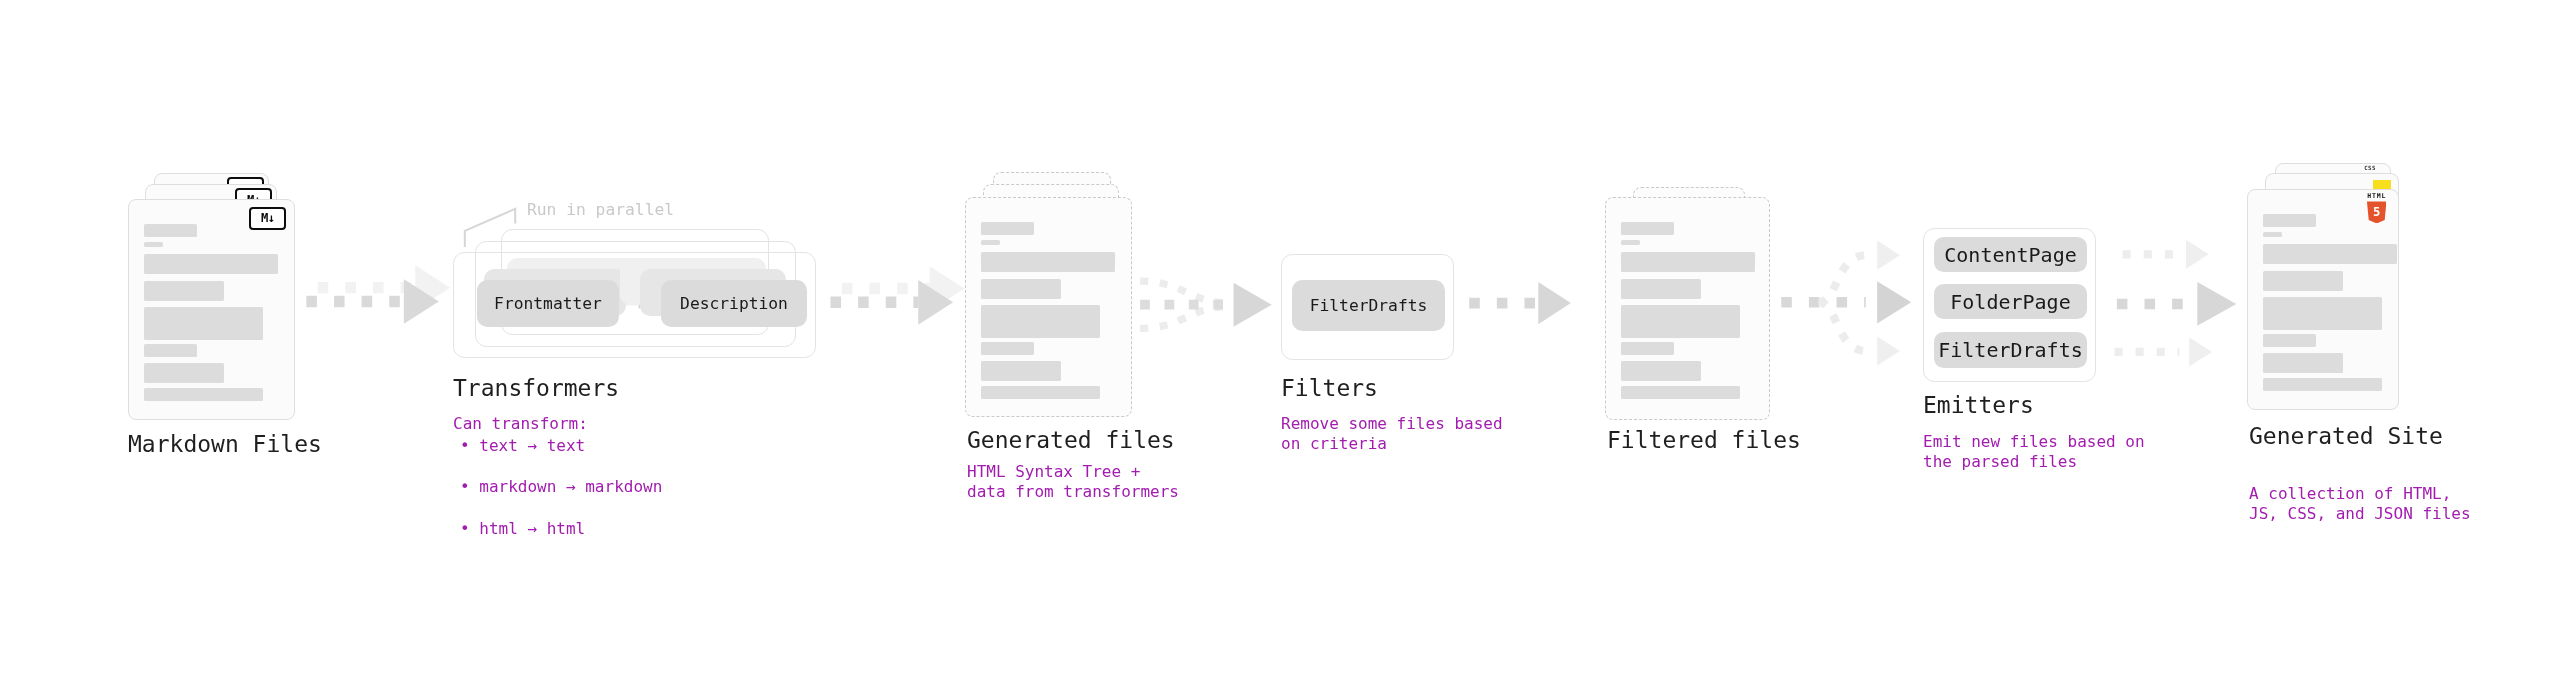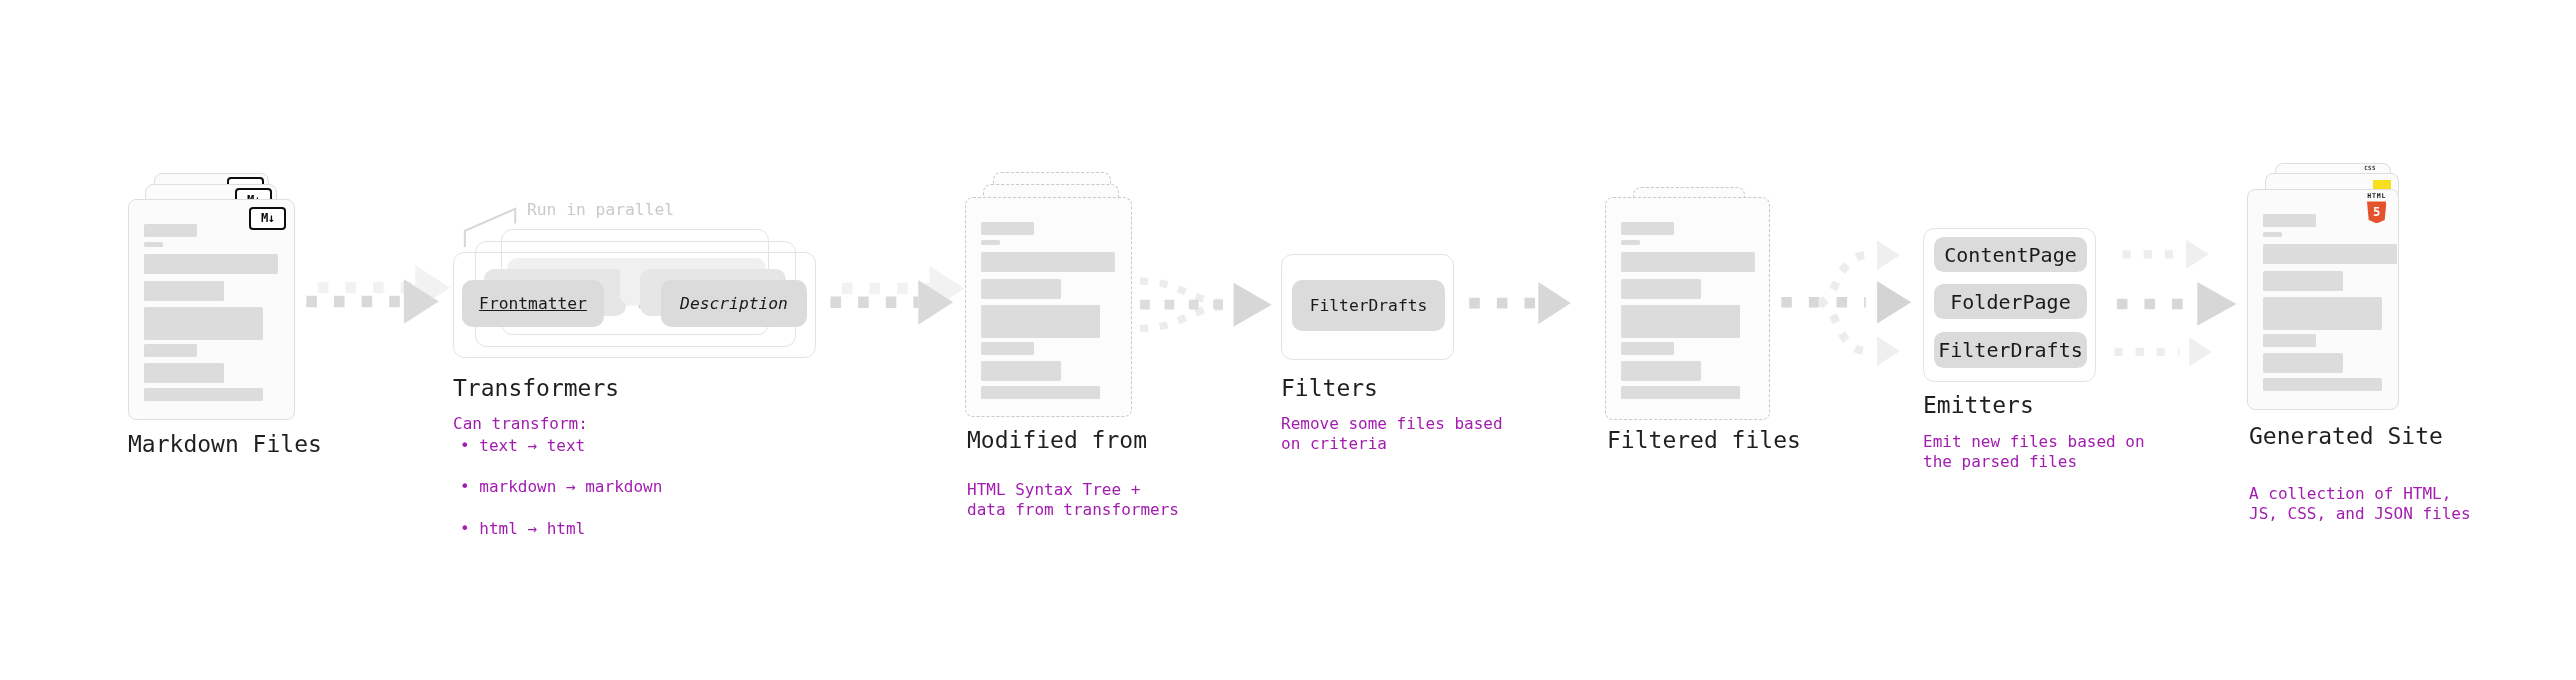--- a/index.html
+++ b/index.html
@@ -148,25 +148,25 @@
   </div>
 
   <div>
     <div class="note" style="left:527px; top:200px;">Run in parallel</div>
     <div class="obox" style="left:501px; top:229px; width:268px; height:106px;"></div>
     <div class="obox" style="left:475px; top:241px; width:321px; height:106px;"></div>
     <div class="obox" style="left:453px; top:252px; width:363px; height:106px;"></div>
 
     <div class="ghost g2" style="left:507px; top:258px; width:142px; height:47px;"></div>
     <div class="ghost g1" style="left:484px; top:269px; width:142px; height:47px;"></div>
-    <div class="btn" style="left:462px; top:280px; width:142px; height:47px;text-decoration:underline;">Frontmatter</div>
+    <div class="btn" style="left:477px; top:280px; width:142px; height:47px;">Frontmatter</div>
 
     <div class="ghost g2" style="left:620px; top:258px; width:146px; height:47px;"></div>
     <div class="ghost g1" style="left:640px; top:269px; width:146px; height:47px;"></div>
-    <div class="btn" style="left:661px; top:280px; width:146px; height:47px;font-style:italic;">Description</div>
+    <div class="btn" style="left:661px; top:280px; width:146px; height:47px;">Description</div>
 
     <div class="h" style="left:453px; top:375px;">Transformers</div>
     <div class="d" style="left:453px; top:414px;">Can transform:</div>
     <div class="d blt-line" style="left:460px; top:436px;">text → text</div>
     <div class="d blt-line" style="left:460px; top:457px;">markdown → markdown</div>
     <div class="d blt-line" style="left:460px; top:478px;">html → html</div>
   </div>
 
   <div>
     <div class="doc dashed back" style="left:993px; top:172px; width:118px;"></div>
@@ -174,22 +174,22 @@
     <div class="doc dashed" style="left:965px; top:197px; width:167px; height:220px;">
       <div class="bar b1"></div>
       <div class="bar b2"></div>
       <div class="bar b3"></div>
       <div class="bar b4"></div>
       <div class="bar b5"></div>
       <div class="bar b6"></div>
       <div class="bar b7"></div>
       <div class="bar b8"></div>
     </div>
-    <div class="h" style="left:967px; top:427px;">Modified from</div>
-    <div class="d" style="left:967px; top:462px;margin-top:18px;">
+    <div class="h" style="left:967px; top:427px;">Generated files</div>
+    <div class="d" style="left:967px; top:462px;">
       <div>HTML Syntax Tree +</div>
       <div>data from transformers</div>
     </div>
   </div>
 
   <div>
     <div class="obox" style="left:1281px; top:254px; width:173px; height:106px;"></div>
     <div class="btn" style="left:1292px; top:280px; width:153px; height:51px;">FilterDrafts</div>
     <div class="h" style="left:1281px; top:375px;">Filters</div>
     <div class="d" style="left:1281px; top:414px;">

